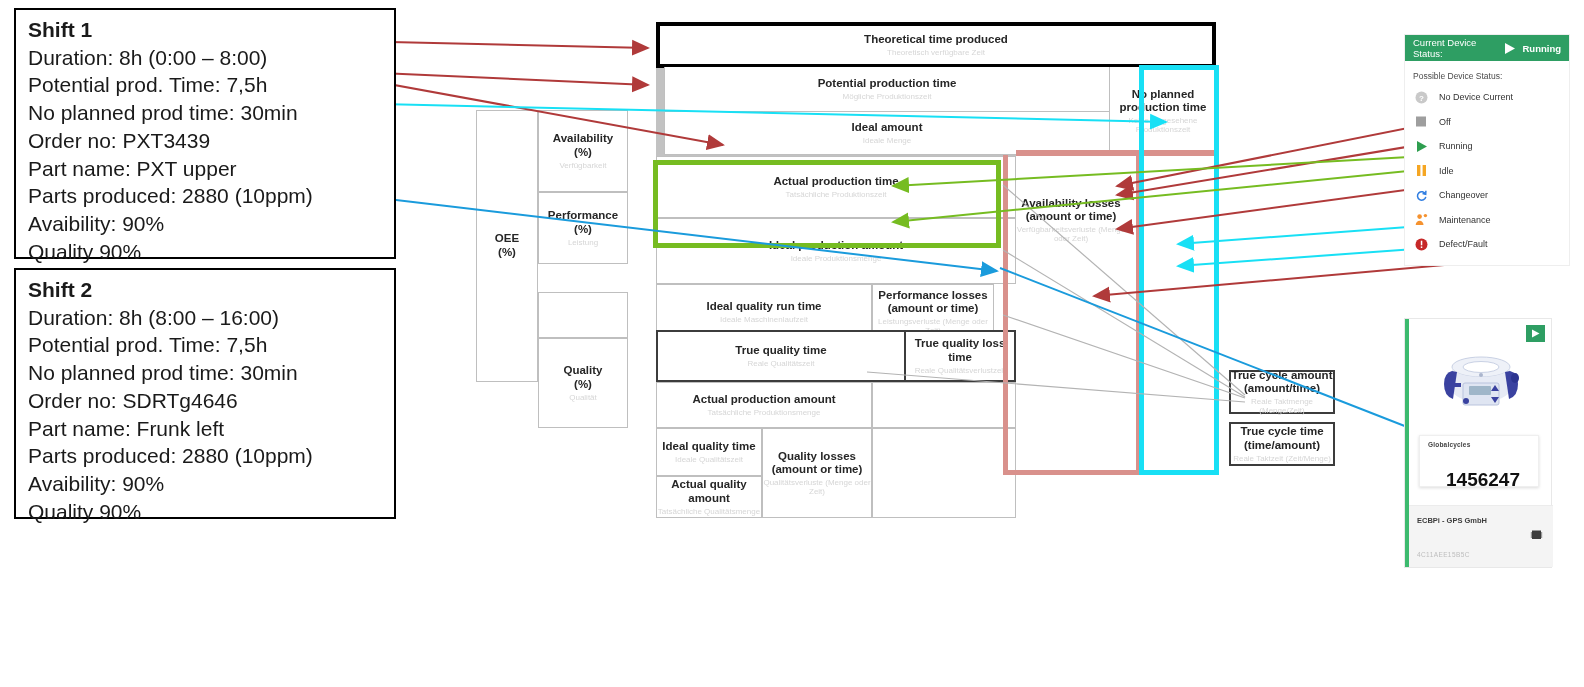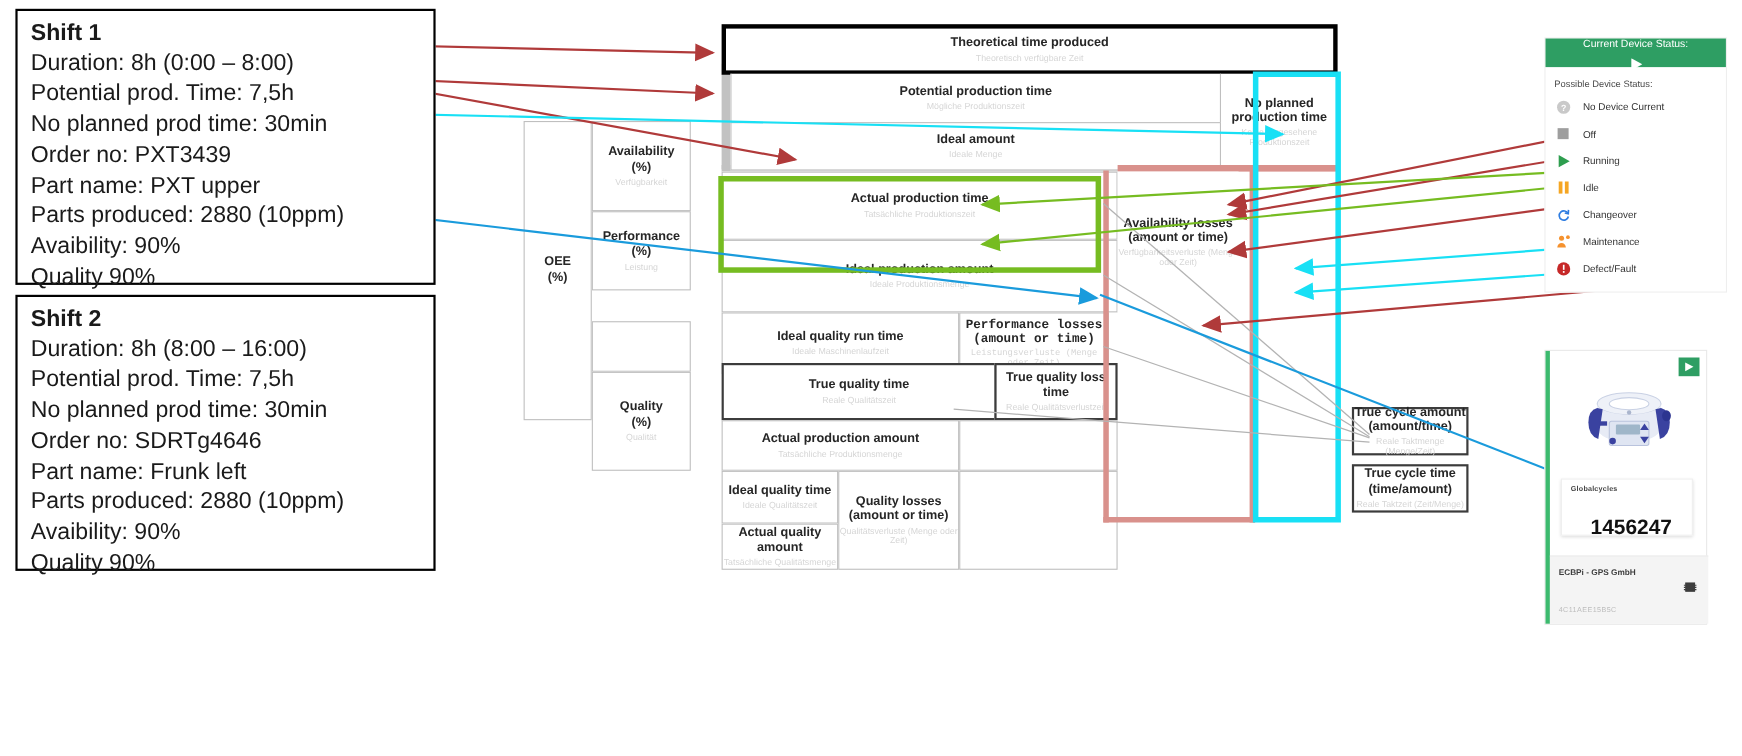--- a/index.html
+++ b/index.html
@@ -30,21 +30,21 @@
             background:transparent;pointer-events:none;z-index:18;}
   .hl-cyan{position:absolute;border:5px solid #18e0f5;box-sizing:border-box;
            background:transparent;pointer-events:none;z-index:18;}
   .hl-rose{position:absolute;border:5px solid #d9918c;box-sizing:border-box;
            border-top:none;background:transparent;pointer-events:none;z-index:8;}
 
   
   #status-panel{position:absolute;left:1404px;top:34px;width:166px;height:232px;
                 background:#fff;border:1px solid #eeeeee;z-index:40;box-sizing:border-box;}
   #status-head{height:26px;background:#2e9e63;color:#fff;display:flex;align-items:center;
-               padding:0 8px;font-size:9.5px;gap:7px;flex-direction:column;}
+               padding:0 8px;font-size:9.5px;gap:7px;}
   #status-head .val{font-weight:bold;font-size:9.5px;}
   #status-sub{font-size:8.5px;color:#4a4a4a;padding:10px 0 4px 8px;}
   .st-row{display:flex;align-items:center;height:24.5px;padding-left:10px;gap:11px;}
   .st-row .lbl{font-size:9px;color:#333;}
   .st-ico{width:13px;height:13px;display:flex;align-items:center;justify-content:center;}
 
   
   #device-card{position:absolute;left:1404px;top:318px;width:148px;height:250px;
                background:#fff;border:1px solid #e8e8e8;z-index:40;box-sizing:border-box;}
   #device-card .green-rail{position:absolute;left:0;top:0;width:4px;height:100%;background:#3cba6e;}
@@ -153,21 +153,21 @@
   <div class="bx thin" style="left:556px;top:146px;width:110px;height:128px;border:none;">
     <div class="en">Availability losses (amount or time)</div>
     <div class="de">Verfügbarkeitsverluste (Menge oder Zeit)</div>
   </div>
 
   <div class="bx thin" style="left:196px;top:274px;width:216px;height:56px;">
     <div class="en">Ideal quality run time</div>
     <div class="de">Ideale Maschinenlaufzeit</div>
   </div>
 
-  <div class="bx thin" style="left:412px;top:274px;width:136px;height:56px;font-family:Liberation Mono, monospace;">
+  <div class="bx thin" style="left:412px;top:274px;width:122px;height:56px;">
     <div class="en">Performance losses (amount or time)</div>
     <div class="de">Leistungsverluste (Menge oder Zeit)</div>
   </div>
 
   <div class="bx mid-black" style="left:196px;top:320px;width:250px;height:52px;">
     <div class="en">True quality time</div>
     <div class="de">Reale Qualitätszeit</div>
   </div>
 
   <div class="bx mid-black" style="left:444px;top:320px;width:112px;height:52px;">

